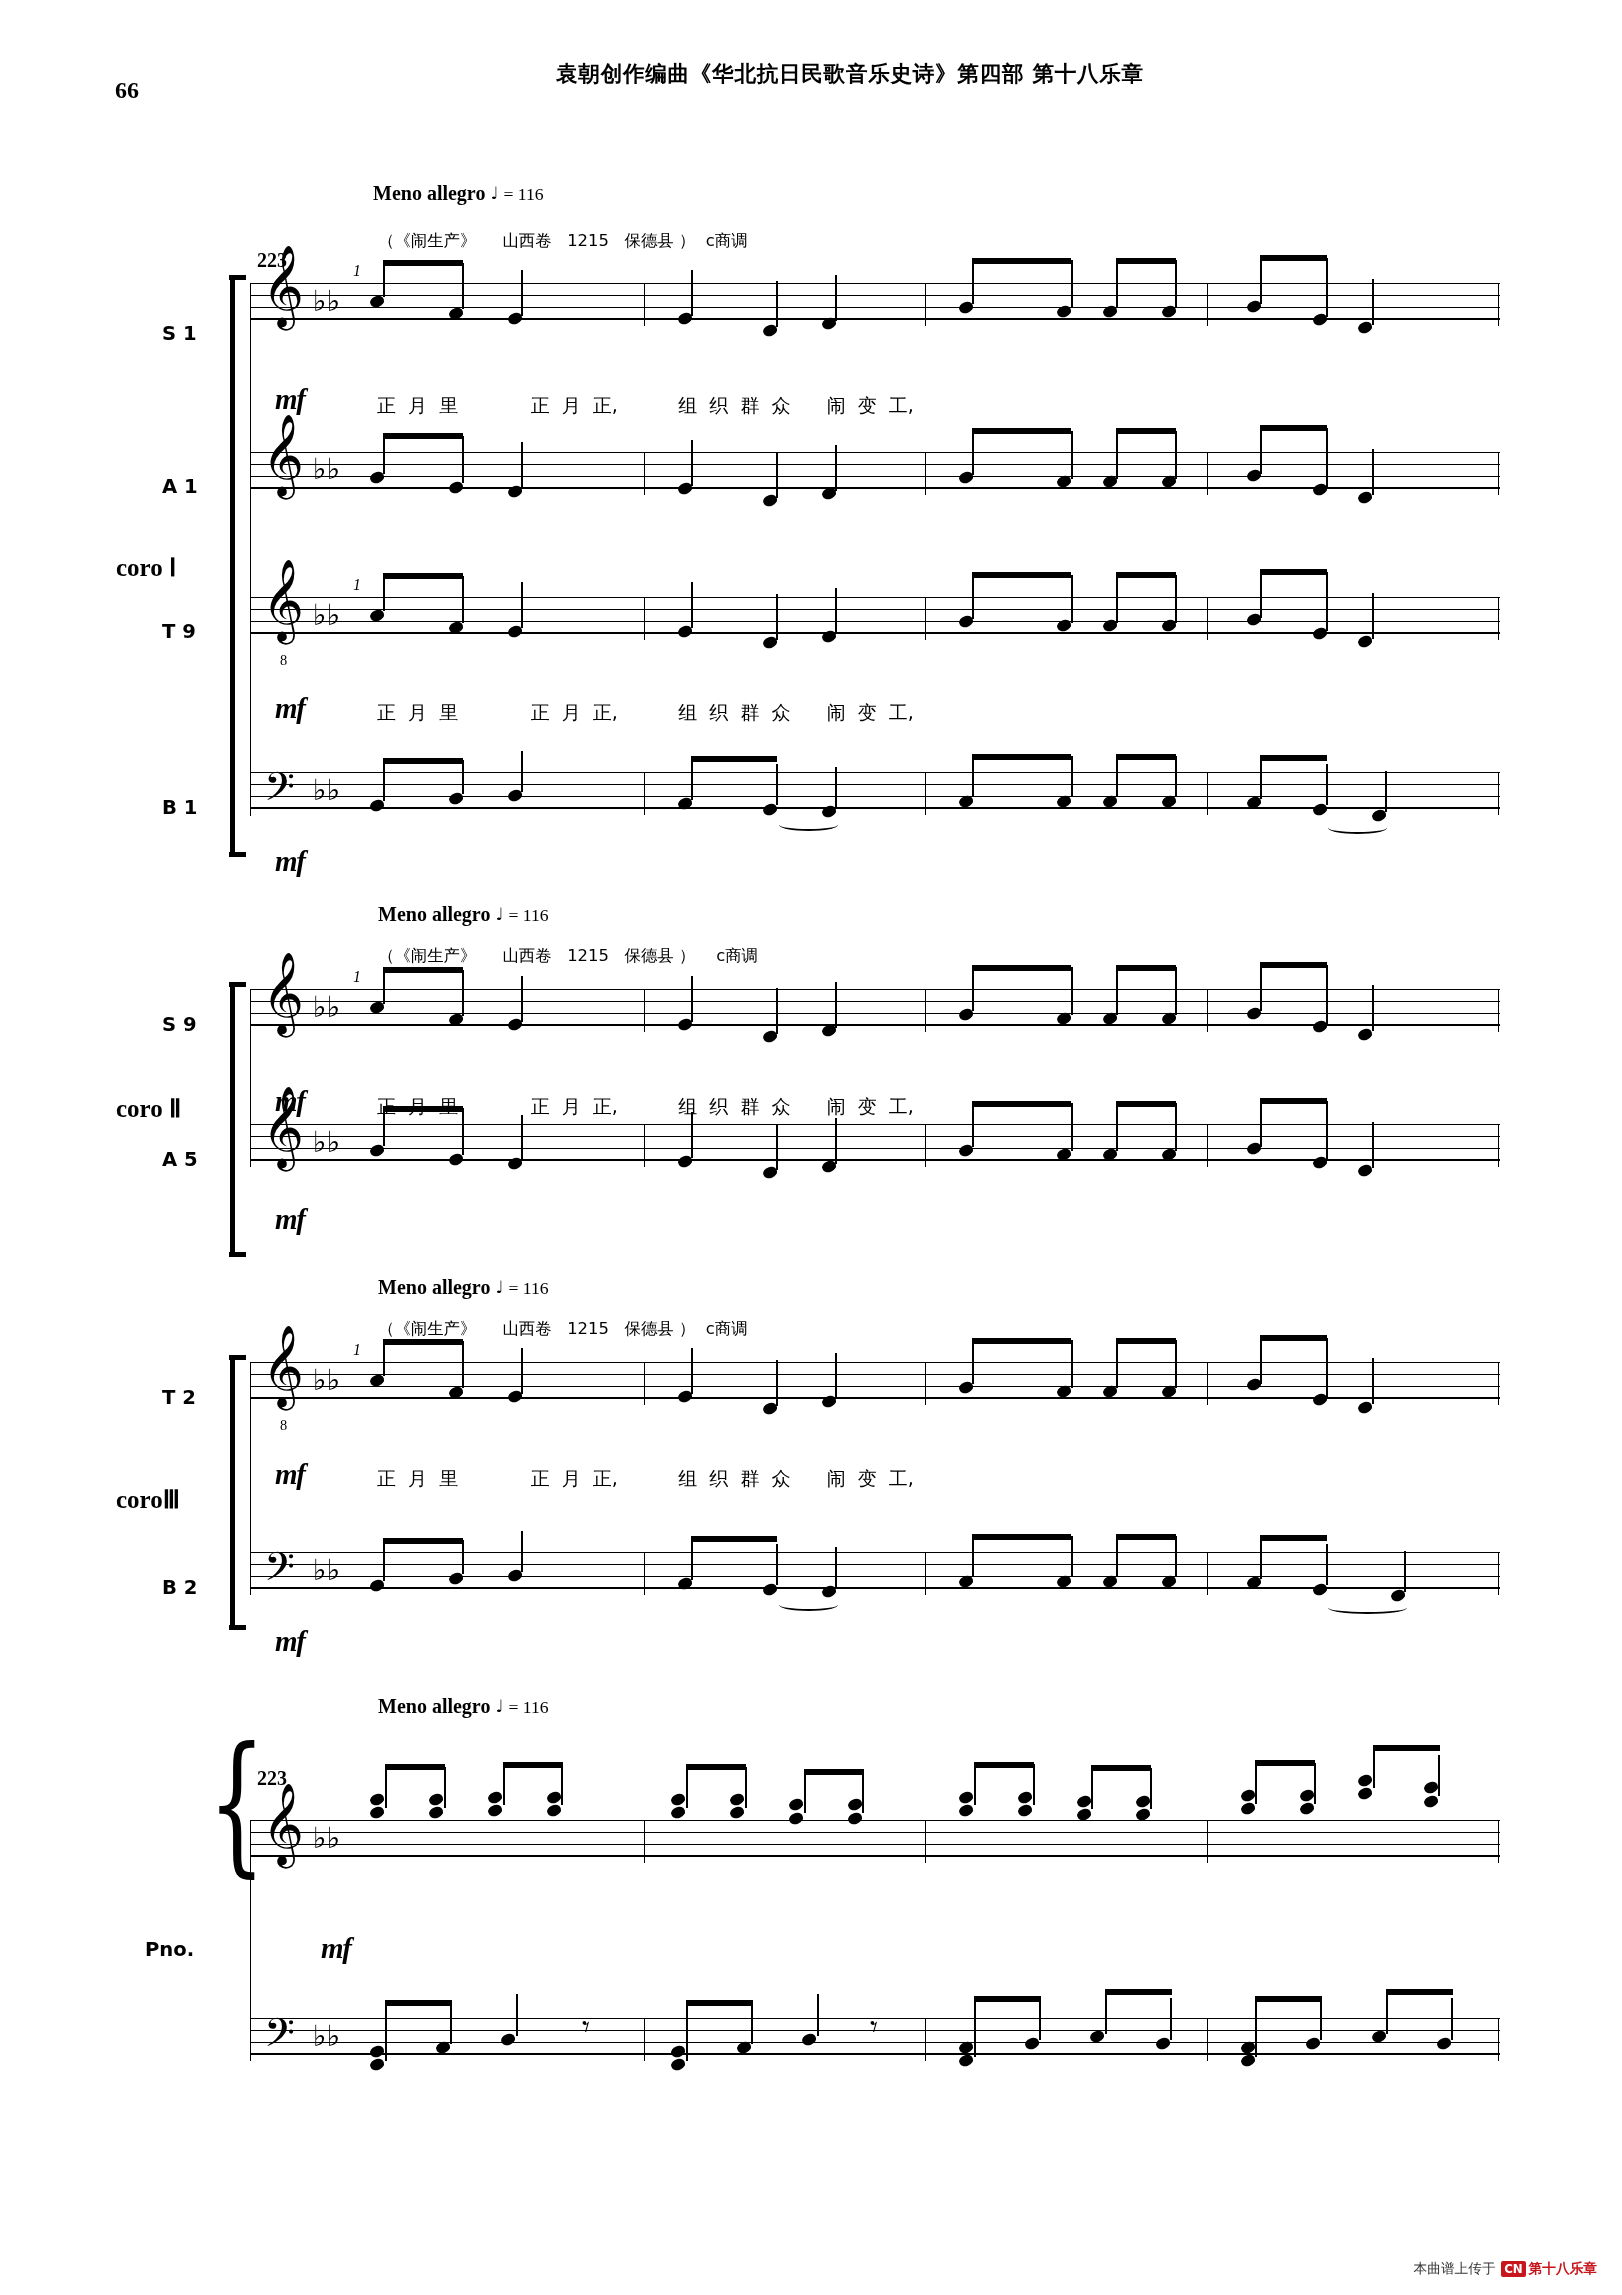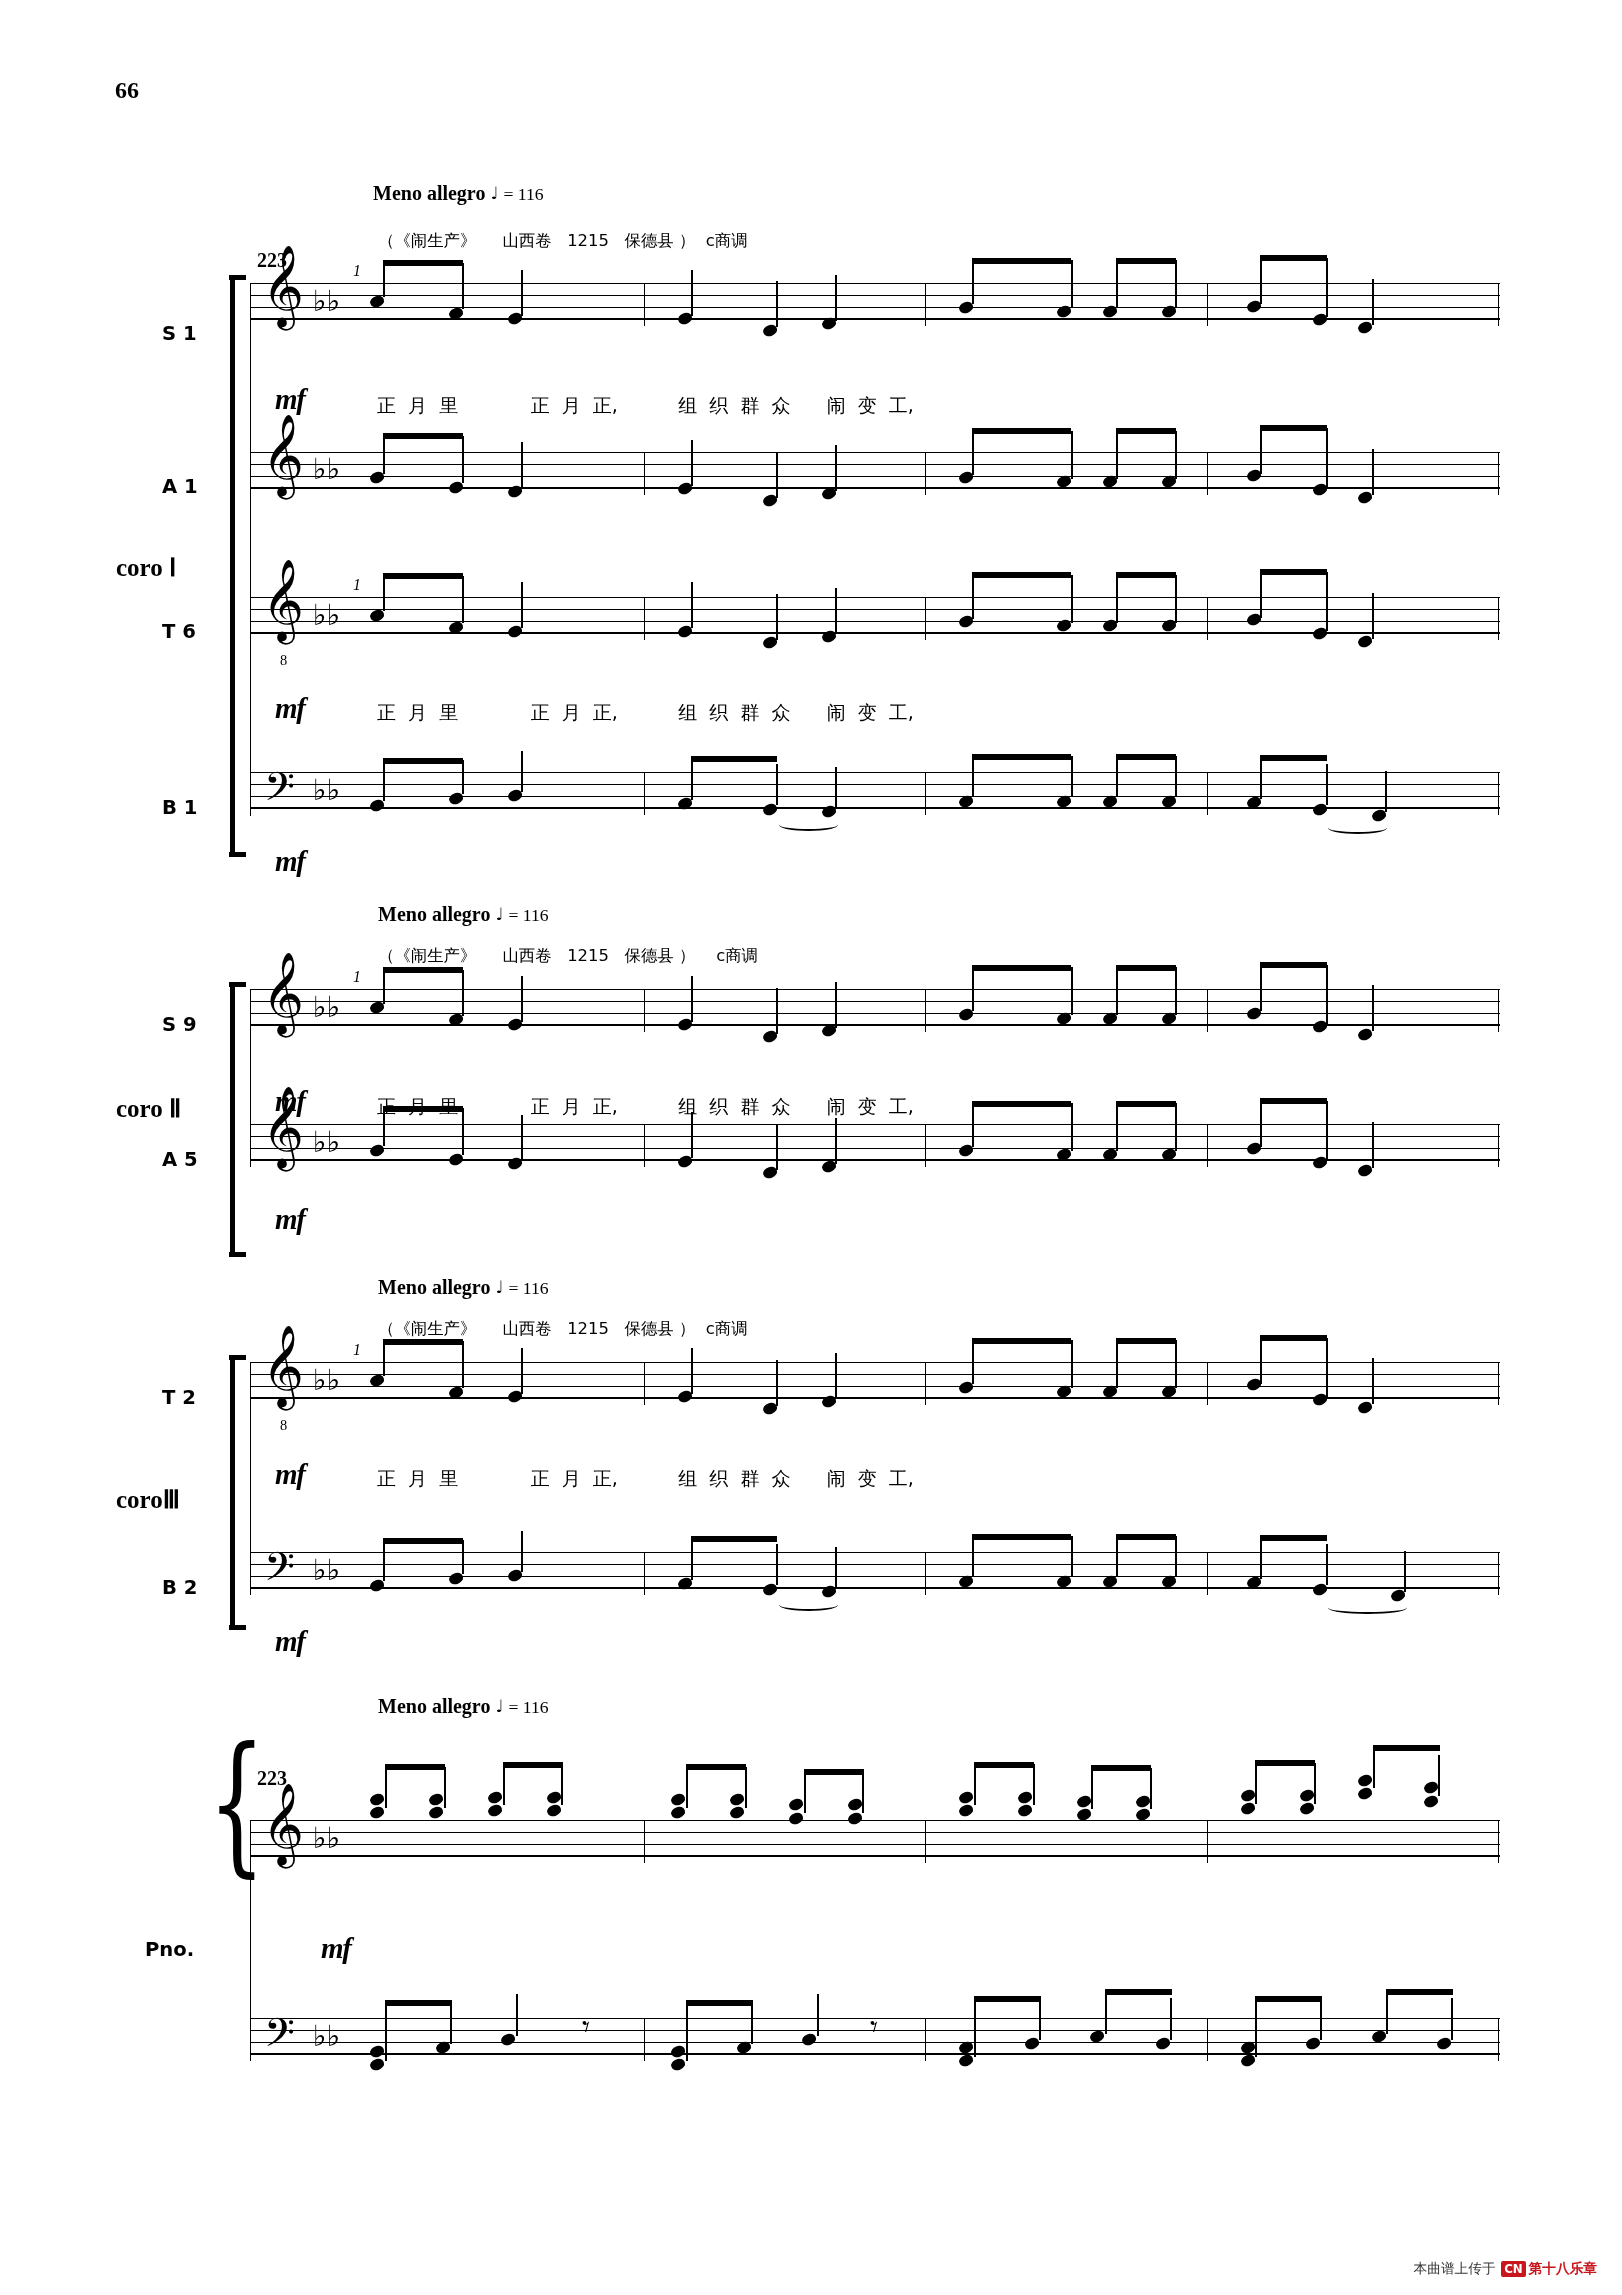--- a/index.html
+++ b/index.html
@@ -238,20 +238,21 @@
   }
 </style>
 </head>
 <body>
 
 <div class="page">
 
   <div class="page-number">66</div>
 
   <div class="title-block">
+    <div>袁朝创作编曲《华北抗日民歌音乐史诗》第四部  第十八乐章</div>
   </div>
 
   <div class="tempo" style="left:373px; top:182px;">
     <span>Meno  allegro</span>
     <span class="note-glyph">♩</span>
     <span class="eq">= 116</span>
   </div>
   <div class="source-note" style="left:378px; top:230px;">（《闹生产》     山西卷   1215   保德县 ）  c商调</div>
 
   <div class="measure-num" style="left:257px; top:249px;">223</div>
@@ -327,21 +328,21 @@
   <div class="beam" style="left:1116px; top:428px; width:60px;"></div>
   <div class="nh" style="left:1247px; top:470px;"></div>
     <div class="stem" style="left:1260px; top:428px; height:46px;"></div>
   <div class="nh" style="left:1313px; top:484px;"></div>
     <div class="stem" style="left:1326px; top:428px; height:59px;"></div>
   <div class="beam" style="left:1260px; top:425px; width:67px;"></div>
   <div class="nh" style="left:1358px; top:492px;"></div>
     <div class="stem" style="left:1372px; top:449px; height:46px;"></div>
 
   <div class="staff" style="left:250px; top:597px; width:1250px;"></div>
-  <div class="part-label" style="left:162px; top:620px;">T 6</div>
+  <div class="part-label" style="left:162px; top:620px;">T 9</div>
   <div class="clef treble" style="left:262px; top:564px;">𝄞</div>
   <div class="octave-8" style="left:280px; top:652px;">8</div>
   <div class="keysig" style="left:313px; top:601px;">♭♭</div>
   <div class="ending-1" style="left:353px; top:576px;">1</div>
   <div class="dyn" style="left:275px; top:692px;">mf</div>
   <div class="lyric-row" style="left:377px; top:700px;">正  月  里            正  月  正,          组  织  群  众      闹  变  工,</div>
   <div class="nh" style="left:370px; top:610px;"></div>
     <div class="stem" style="left:383px; top:576px; height:35px;"></div>
   <div class="nh" style="left:449px; top:622px;"></div>
     <div class="stem" style="left:462px; top:576px; height:47px;"></div>

